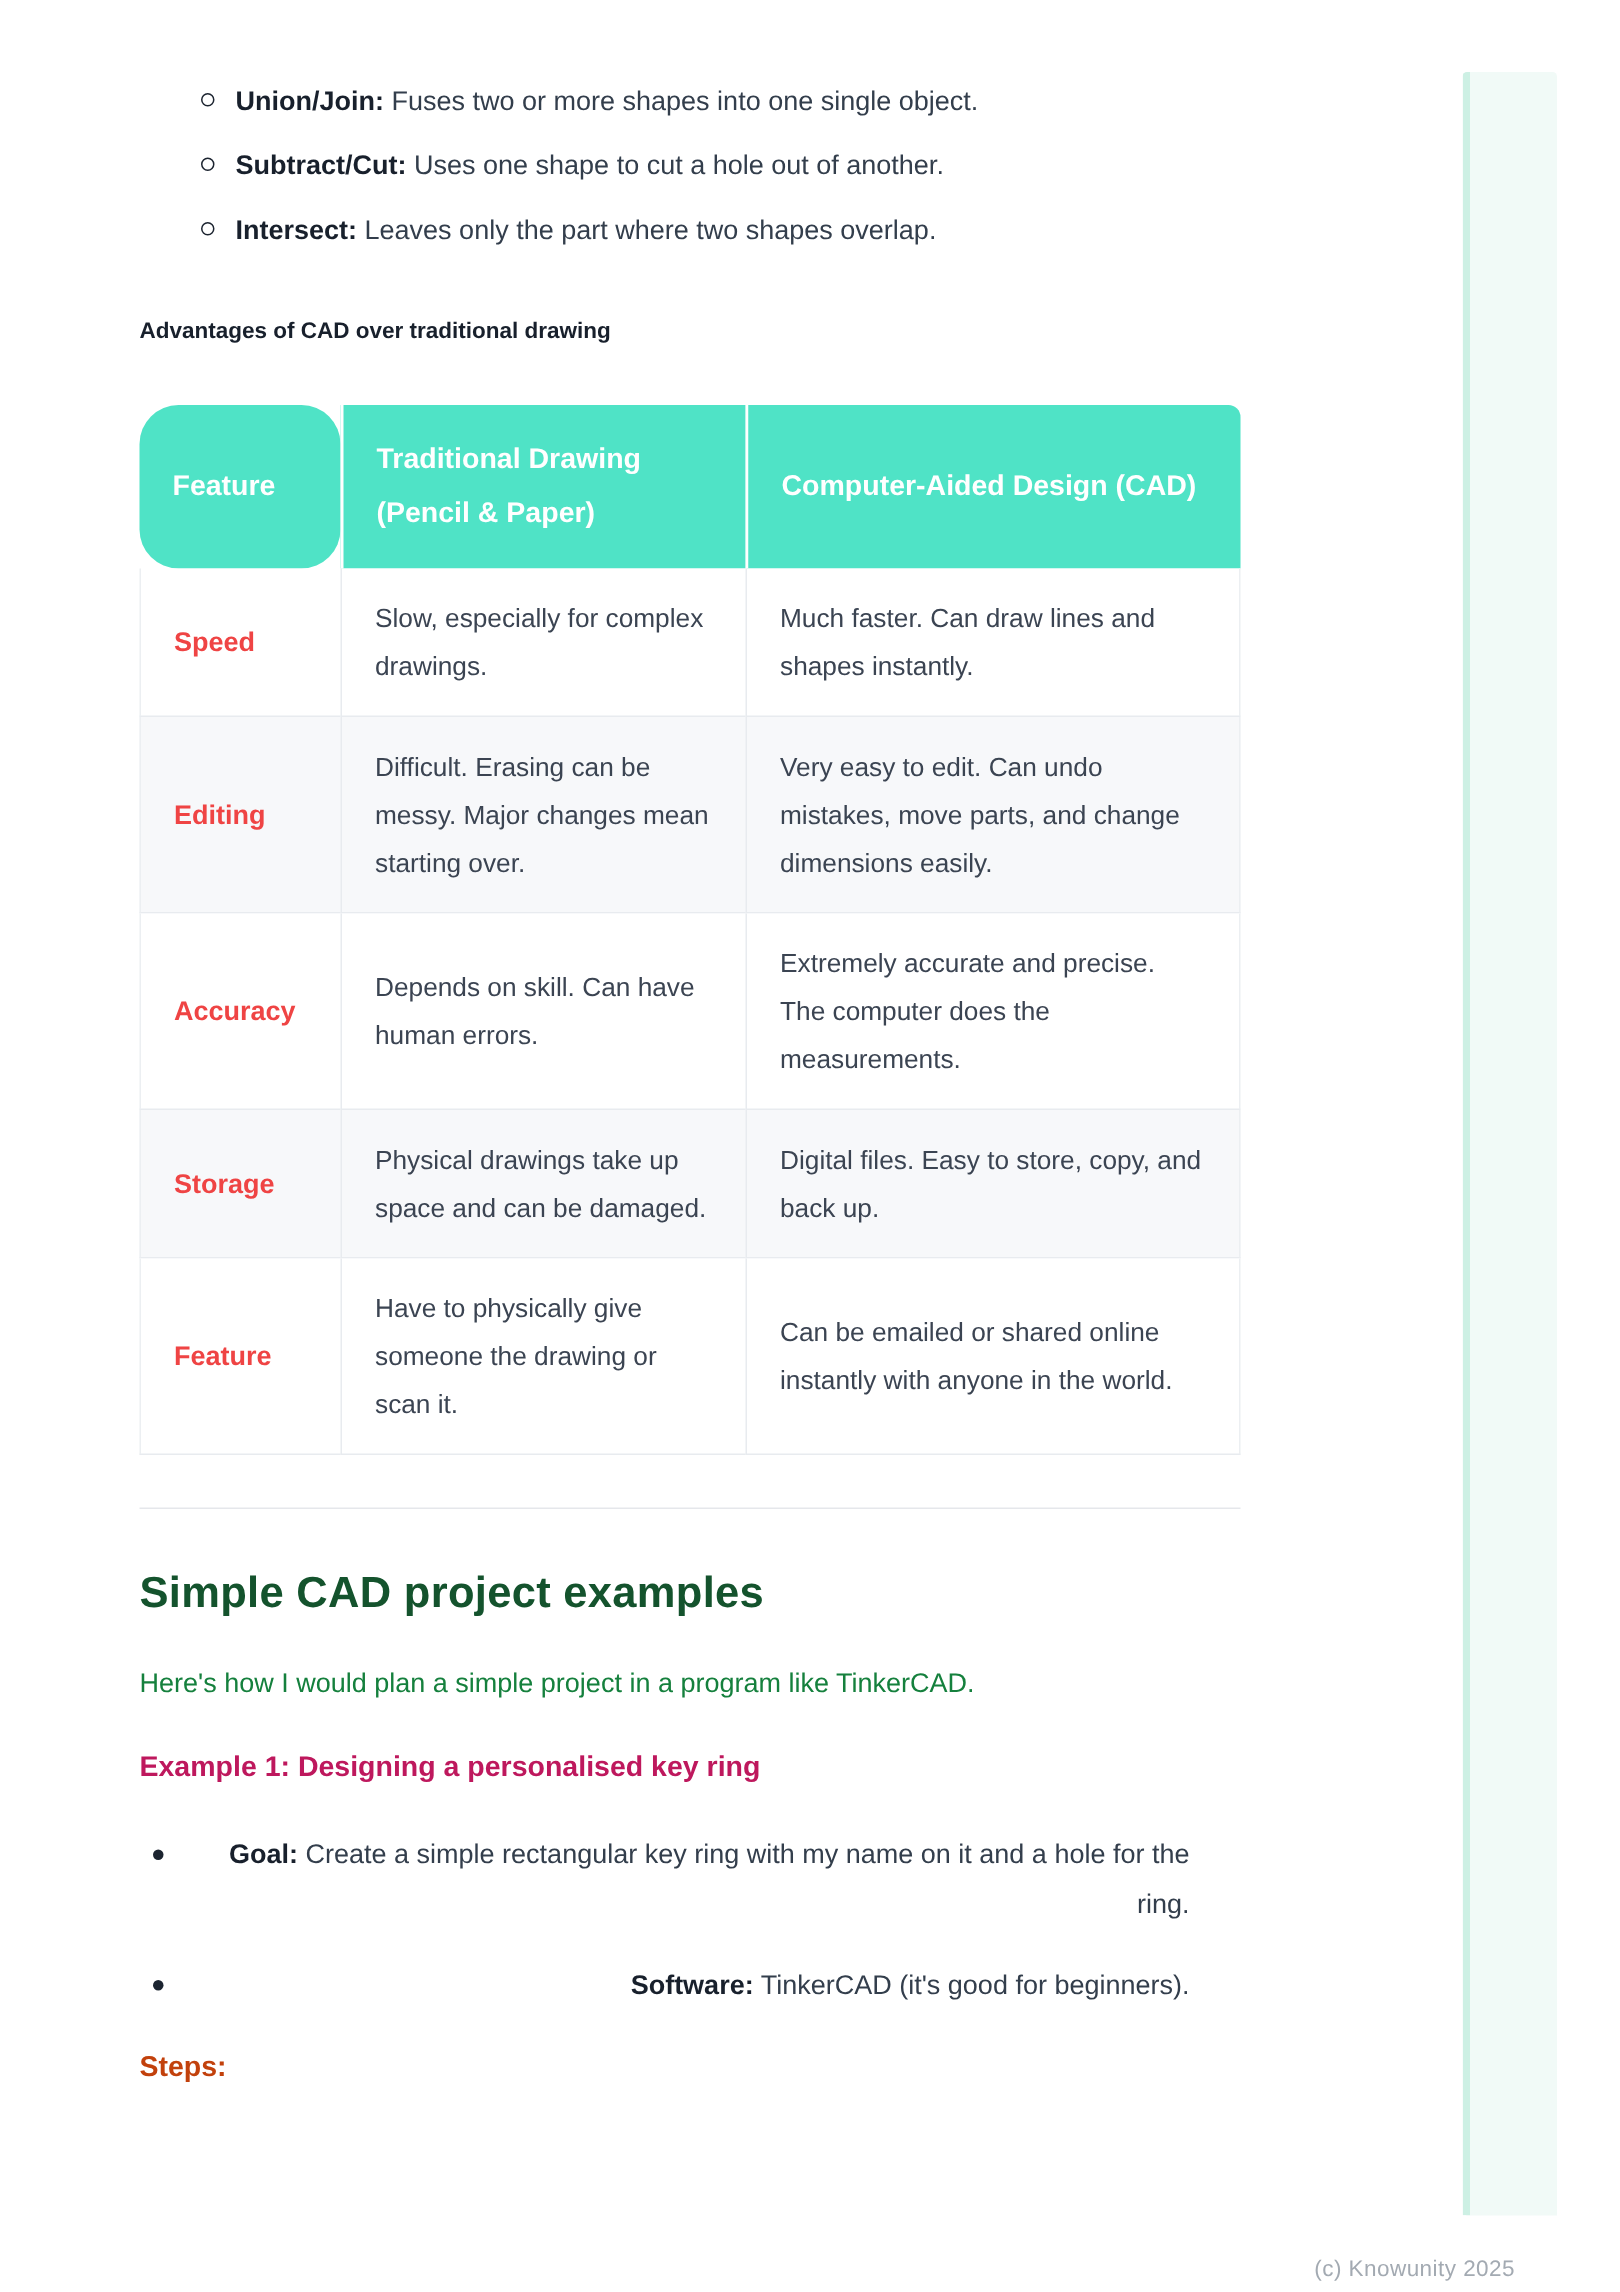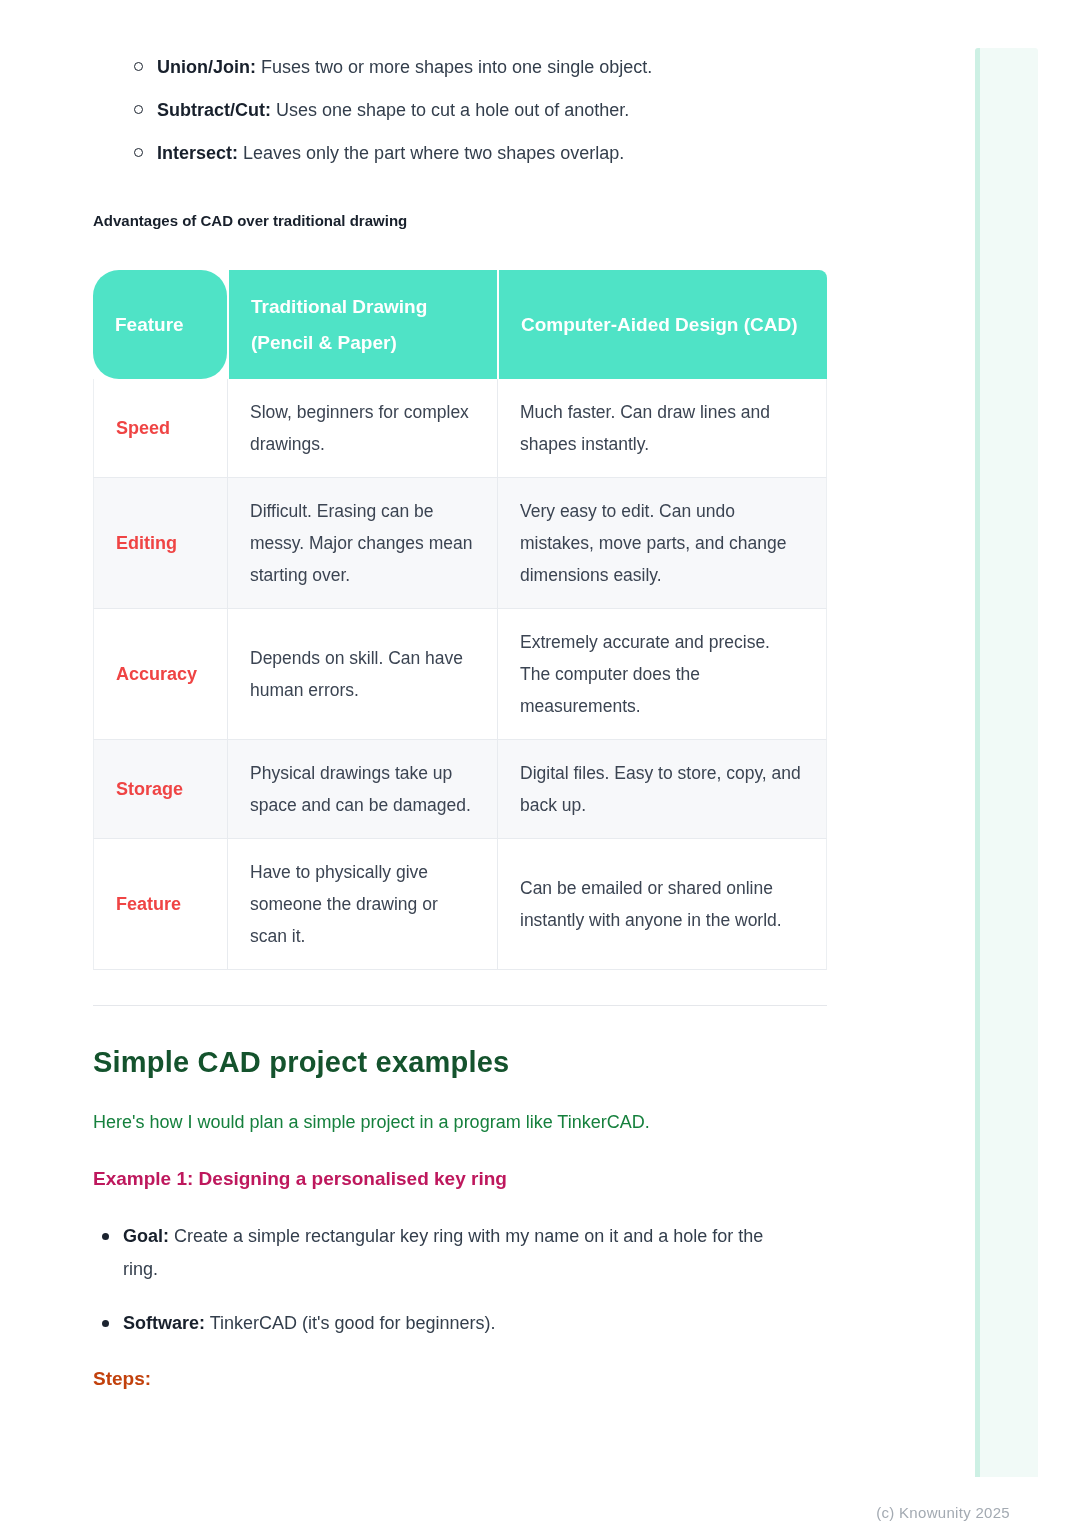--- a/index.html
+++ b/index.html
@@ -124,21 +124,21 @@
 
   .example-heading {
     font-size: 19px;
     font-weight: 700;
     color: #be185d;
     margin: 31px 0 0 0;
     line-height: 24px;
   }
 
   
-  .disc-list { list-style: none; margin: 29px 0 0 0; padding: 0; width: 700px; }
+  .disc-list { list-style: none; margin: 29px 0 0 0; padding: 0; width: 700px; text-align: right; }
   .disc-list li {
     position: relative;
     padding-left: 30px;
     font-size: 18px;
     line-height: 33px;
     margin-bottom: 21px;
     color: #333e4c;
   }
   .disc-list li::before {
     content: "";
@@ -197,21 +197,21 @@
     <thead>
       <tr>
         <th>Feature</th>
         <th>Traditional Drawing (Pencil &amp; Paper)</th>
         <th>Computer-Aided Design (CAD)</th>
       </tr>
     </thead>
     <tbody>
       <tr>
         <td class="feature">Speed</td>
-        <td>Slow, beginners for complex drawings.</td>
+        <td>Slow, especially for complex drawings.</td>
         <td>Much faster. Can draw lines and shapes instantly.</td>
       </tr>
       <tr class="alt">
         <td class="feature">Editing</td>
         <td>Difficult. Erasing can be messy. Major changes mean starting over.</td>
         <td>Very easy to edit. Can undo mistakes, move parts, and change dimensions easily.</td>
       </tr>
       <tr>
         <td class="feature">Accuracy</td>
         <td>Depends on skill. Can have human errors.</td>

